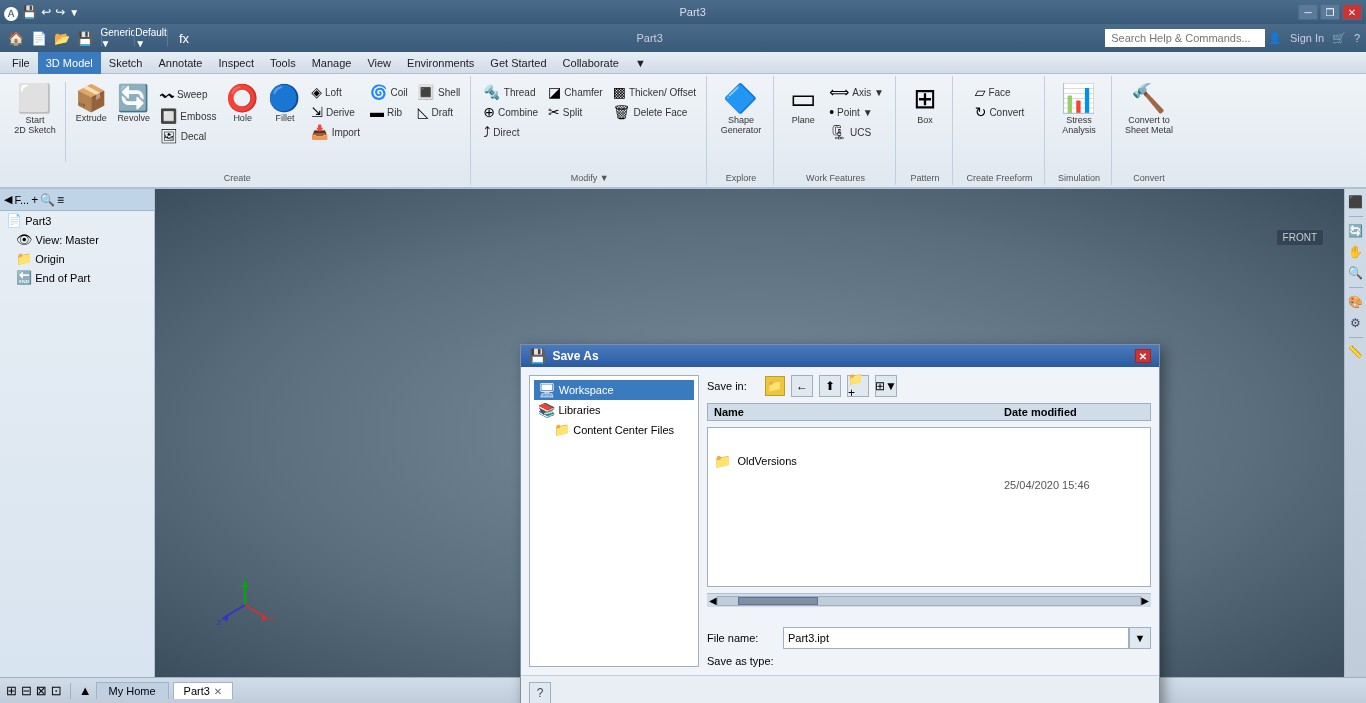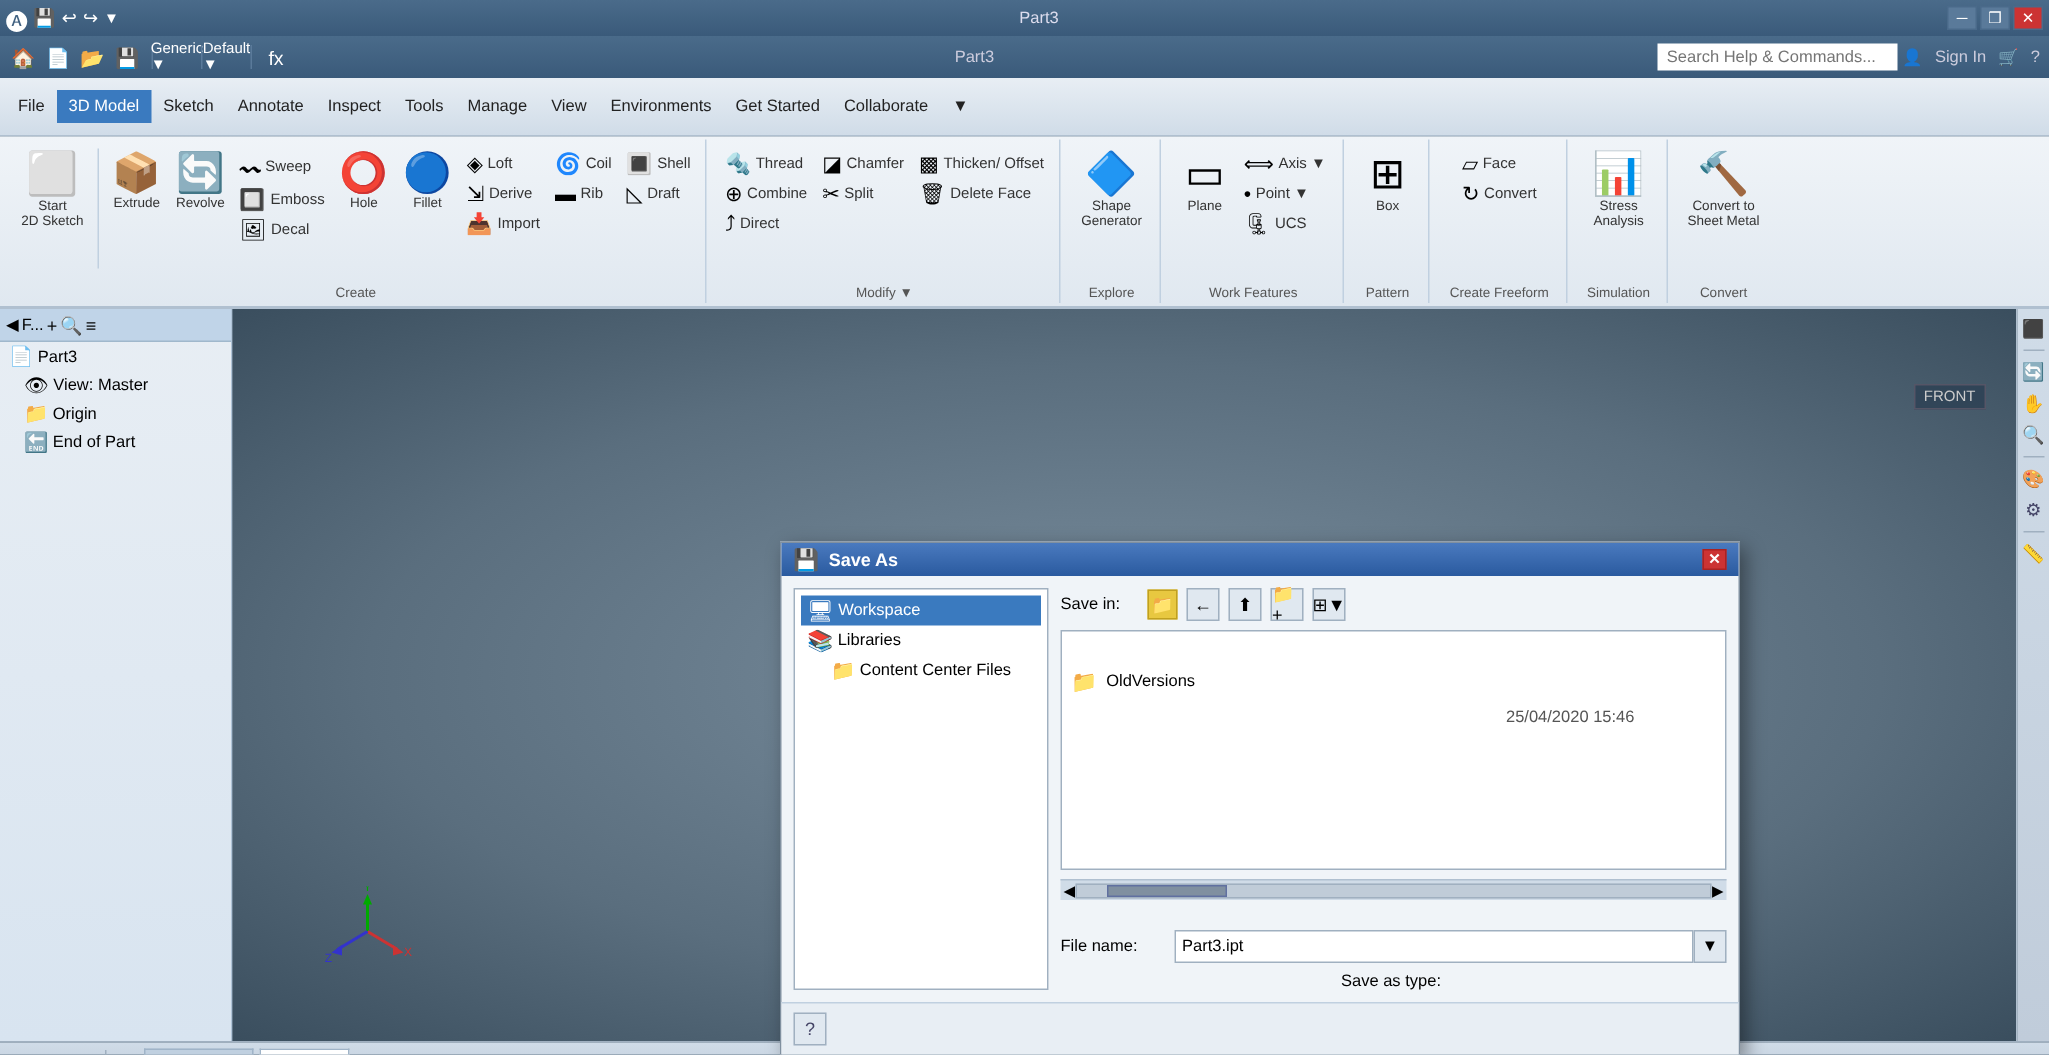--- a/index.html
+++ b/index.html
@@ -15,21 +15,21 @@
 
     
     #quick-access { display: flex; align-items: center; height: 28px; background: linear-gradient(to bottom, #4a6b8a, #3a5a7a); color: #fff; padding: 0 6px; gap: 3px; }
     #quick-access .qa-icon { width: 20px; height: 20px; display: flex; align-items: center; justify-content: center; font-size: 13px; cursor: pointer; }
     #quick-access .qa-sep { width: 1px; height: 16px; background: #5a7a9a; margin: 0 3px; }
     #quick-access .title-center { flex: 1; text-align: center; color: #ccd; font-size: 11px; }
     #quick-access .search-box { background: #fff; color: #333; border: none; padding: 2px 6px; width: 160px; font-size: 11px; height: 18px; }
     #quick-access .right-controls { display: flex; align-items: center; gap: 8px; color: #ccd; font-size: 11px; }
 
     
-    #menu-bar { display: flex; align-items: center; height: 39px; background: linear-gradient(to bottom, #e8eef4, #d0dce8); border-bottom: 1px solid #b0c0d0; padding: 0 4px; }
+    #menu-bar { display: flex; align-items: center; height: 22px; background: linear-gradient(to bottom, #e8eef4, #d0dce8); border-bottom: 1px solid #b0c0d0; padding: 0 4px; }
     #menu-bar .menu-item { padding: 2px 8px; font-size: 11px; color: #222; cursor: pointer; height: 22px; display: flex; align-items: center; }
     #menu-bar .menu-item.active { background: #3a7abf; color: #fff; }
 
     
     #ribbon { height: 115px; background: linear-gradient(to bottom, #f0f4f8, #e0e8f0); border-bottom: 2px solid #b0c0d0; display: flex; align-items: stretch; padding: 2px 4px; gap: 2px; overflow: hidden; }
     .ribbon-group { display: flex; flex-direction: column; align-items: center; border-right: 1px solid #c0d0e0; padding: 2px 6px; min-width: 60px; position: relative; }
     .ribbon-group-label { position: absolute; bottom: 2px; font-size: 9px; color: #555; white-space: nowrap; }
     .ribbon-items { display: flex; align-items: flex-start; gap: 2px; flex: 1; padding-top: 4px; }
     .rb-btn { display: flex; flex-direction: column; align-items: center; justify-content: flex-start; padding: 3px 4px; cursor: pointer; border-radius: 3px; min-width: 40px; max-width: 55px; }
     .rb-btn .rb-icon { font-size: 22px; line-height: 1; }
@@ -45,21 +45,21 @@
     
     #left-panel { width: 155px; background: linear-gradient(to bottom, #e8eef4, #d8e4f0); border-right: 1px solid #b0c4d8; display: flex; flex-direction: column; }
     #left-panel-header { display: flex; align-items: center; height: 22px; background: #c0d4e8; border-bottom: 1px solid #a0b8cc; padding: 0 4px; gap: 2px; }
     #left-panel-header span { font-size: 11px; }
     .tree-item { display: flex; align-items: center; gap: 3px; padding: 2px 6px; cursor: pointer; font-size: 11px; }
     .tree-item .tree-icon { font-size: 13px; }
     .tree-item.level1 { padding-left: 16px; }
 
     
     #canvas-area { flex: 1; background: radial-gradient(ellipse at center, #7a8e9e 0%, #5a6e7e 60%, #3a4e5e 100%); position: relative; display: flex; align-items: center; justify-content: center; }
-    #front-label { position: absolute; top: 50px; right: 20px; background: rgba(40,60,80,0.7); color: #ccc; font-size: 10px; padding: 2px 6px; border: 1px solid #556; }
+    #front-label { position: absolute; top: 40px; right: 20px; background: rgba(40,60,80,0.7); color: #ccc; font-size: 10px; padding: 2px 6px; border: 1px solid #556; }
 
     
     #axis-indicator { position: absolute; bottom: 40px; left: 60px; }
 
     
     #right-toolbar { width: 22px; background: linear-gradient(to bottom, #d0dce8, #c0ccda); border-left: 1px solid #b0bfce; display: flex; flex-direction: column; align-items: center; padding: 4px 0; gap: 3px; }
     #right-toolbar .rt-btn { width: 18px; height: 18px; display: flex; align-items: center; justify-content: center; font-size: 12px; cursor: pointer; color: #446; }
     #right-toolbar .rt-sep { width: 14px; height: 1px; background: #a0b0c0; margin: 2px 0; }
 
     
@@ -85,21 +85,21 @@
     #file-list-header .col-date { width: 140px; }
     #file-list { background: #fff; border: 1px solid #a0b0c0; flex: 1; min-height: 160px; }
     .file-row { display: flex; align-items: center; padding: 3px 6px; font-size: 11px; cursor: pointer; gap: 6px; }
     .file-row .file-icon { font-size: 14px; color: #e8a020; }
     .file-row .file-name { flex: 1; }
     .file-row .file-date { width: 140px; color: #555; margin-top: 48px; }
     #filename-row { display: flex; align-items: center; gap: 6px; font-size: 11px; margin-top: 14px; }
     #filename-row label { min-width: 70px; }
     #filename-row .filename-input-wrapper { flex: 1; display: flex; }
     #filename-row input { flex: 1; height: 22px; border: 1px solid #a0b0c0; padding: 0 4px; font-size: 11px; }
-    #filetype-row { display: flex; align-items: center; gap: 6px; font-size: 11px; flex-direction: column; }
+    #filetype-row { display: flex; align-items: center; gap: 6px; font-size: 11px; }
     #filetype-row label { min-width: 70px; }
     #filetype-row select { flex: 1; height: 22px; font-size: 11px; background: #fff; border: 1px solid #a0b0c0; }
     #dialog-footer { display: flex; align-items: center; justify-content: space-between; padding: 6px 8px; background: #e8eef4; border-top: 1px solid #c0d0e0; }
     #dialog-footer .footer-left { display: flex; align-items: center; gap: 4px; }
     #dialog-footer .footer-right { display: flex; gap: 6px; }
     .dlg-btn { min-width: 70px; height: 24px; background: linear-gradient(to bottom, #f0f4f8, #d8e4f0); border: 1px solid #a0b4c8; font-size: 11px; cursor: pointer; display: flex; align-items: center; justify-content: center; }
     .dlg-btn.primary { background: linear-gradient(to bottom, #e8f0f8, #c8d8f0); border-color: #7090b0; }
     .help-btn { width: 22px; height: 22px; background: #e0e8f0; border: 1px solid #a0b0c0; display: flex; align-items: center; justify-content: center; font-size: 12px; cursor: pointer; color: #446; }
     #scroll-bar-h { height: 14px; background: #d0dce8; border-top: 1px solid #b0c0d0; display: flex; align-items: center; padding: 0 2px; }
     #scroll-track-h { flex: 1; height: 10px; background: #c0ccd8; border: 1px solid #a0b0c0; position: relative; }
@@ -443,20 +443,24 @@
 
           <div id="save-in-row">
             <label>Save in:</label>
             <div class="nav-btn" style="background:#e8c840; border:1px solid #c0a020; width:20px; height:20px;">📁</div>
             <div class="nav-btn">←</div>
             <div class="nav-btn">⬆</div>
             <div class="nav-btn">📁+</div>
             <div class="nav-btn">⊞▼</div>
           </div>
 
+          <div id="file-list-header">
+            <div class="col-name">Name</div>
+            <div class="col-date">Date modified</div>
+          </div>
 
           <div id="file-list">
             <div class="file-row">
               <span class="file-icon">📁</span>
               <span class="file-name">OldVersions</span>
               <span class="file-date">25/04/2020 15:46</span>
             </div>
           </div>
 
           <div id="scroll-bar-h">

